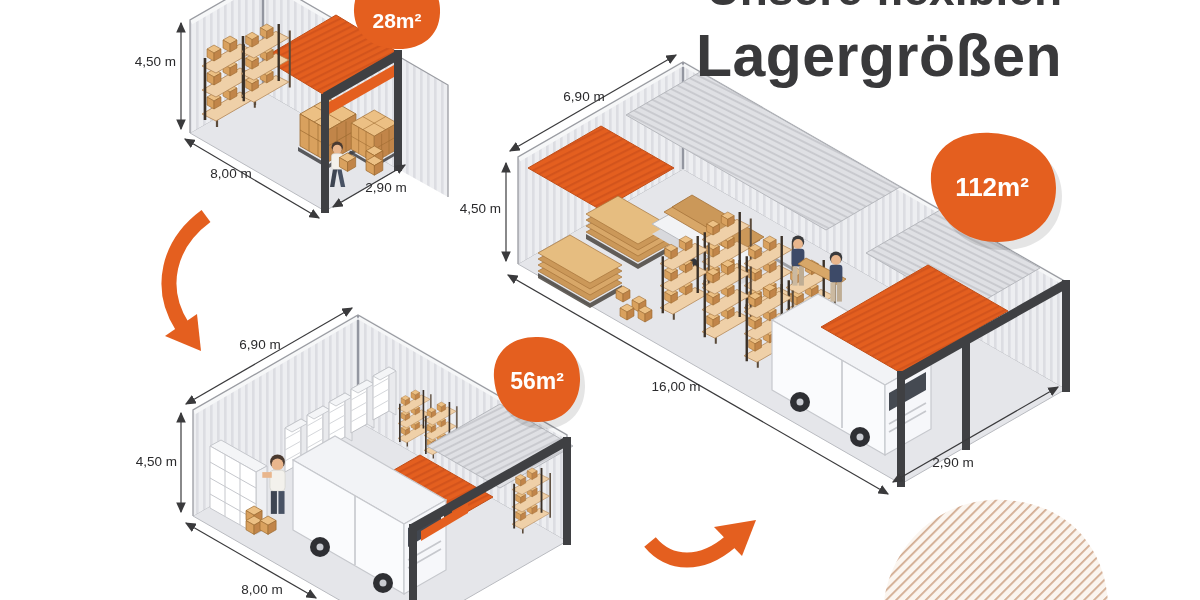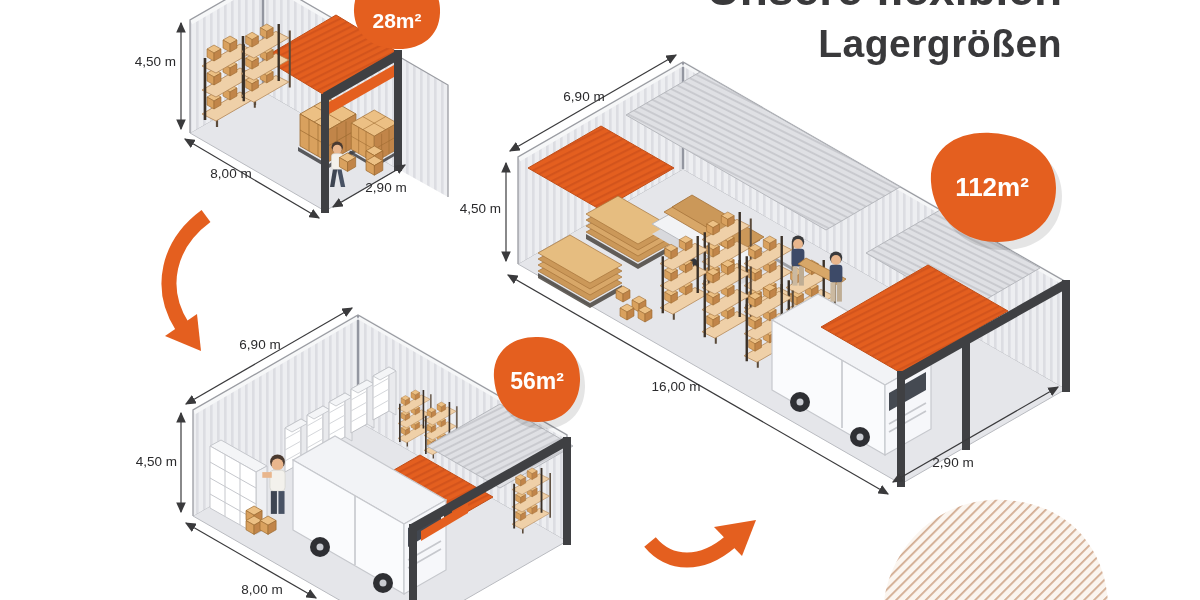--- a/index.html
+++ b/index.html
@@ -1,20 +1,20 @@
 <!DOCTYPE html>
 <html><head>
 <meta charset="utf-8">
 <style>
   html,body{margin:0;padding:0;background:#fff;}
   .canvas{position:relative;width:1200px;height:600px;overflow:hidden;background:#ffffff;
           font-family:"Liberation Sans",sans-serif;}
   .title-line1{position:absolute;top:-38px;right:138px;font-size:46px;font-weight:bold;
                color:#39393B;white-space:nowrap;}
-  .title-line2{position:absolute;top:22px;right:138px;font-size:39px;font-weight:bold;
+  .title-line2{position:absolute;top:22px;right:138px;font-size:59px;font-weight:bold;
                color:#39393B;letter-spacing:.5px;white-space:nowrap;}
   svg{position:absolute;left:0;top:0;}
   .dim-label{font-family:"Liberation Sans",sans-serif;font-size:13.5px;fill:#2A2A2C;}
   .badge-text{font-family:"Liberation Sans",sans-serif;font-weight:bold;fill:#ffffff;}
   .dim-line{stroke:#3A3A3C;stroke-width:1.2;fill:none;}
   .wall-outline{fill:none;stroke:#9A9CA2;stroke-width:1.3;}
   .trim{stroke:#F6F7F8;stroke-width:5;fill:none;}
 </style>
 </head>
 <body>

